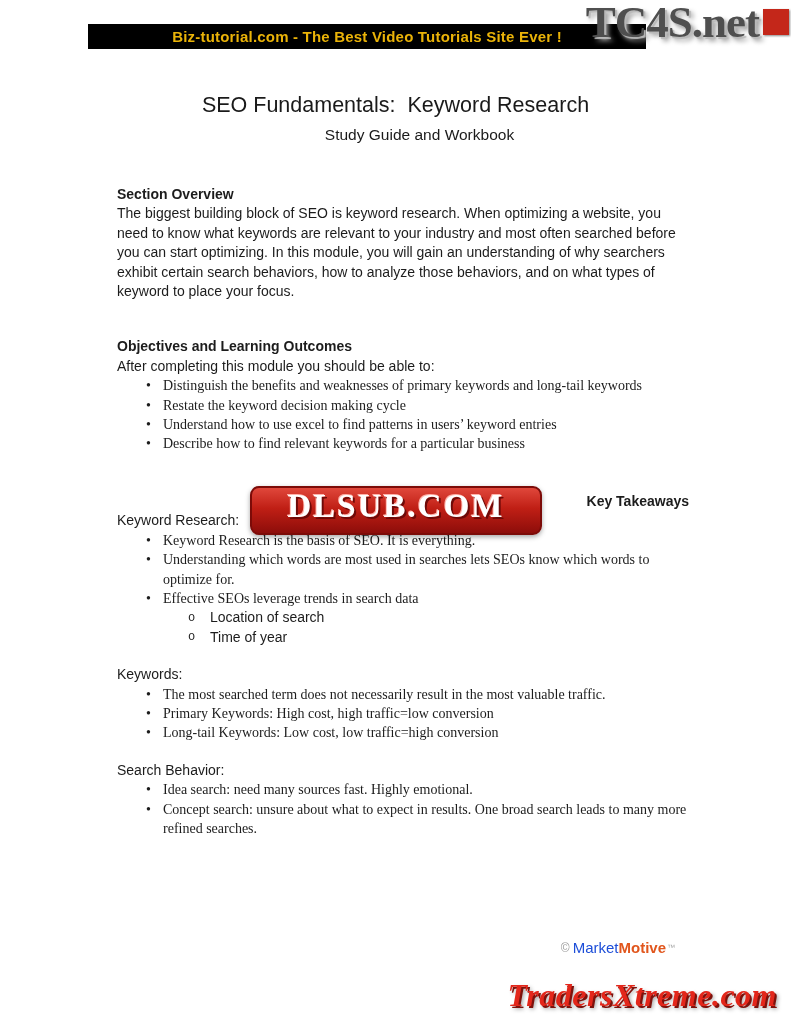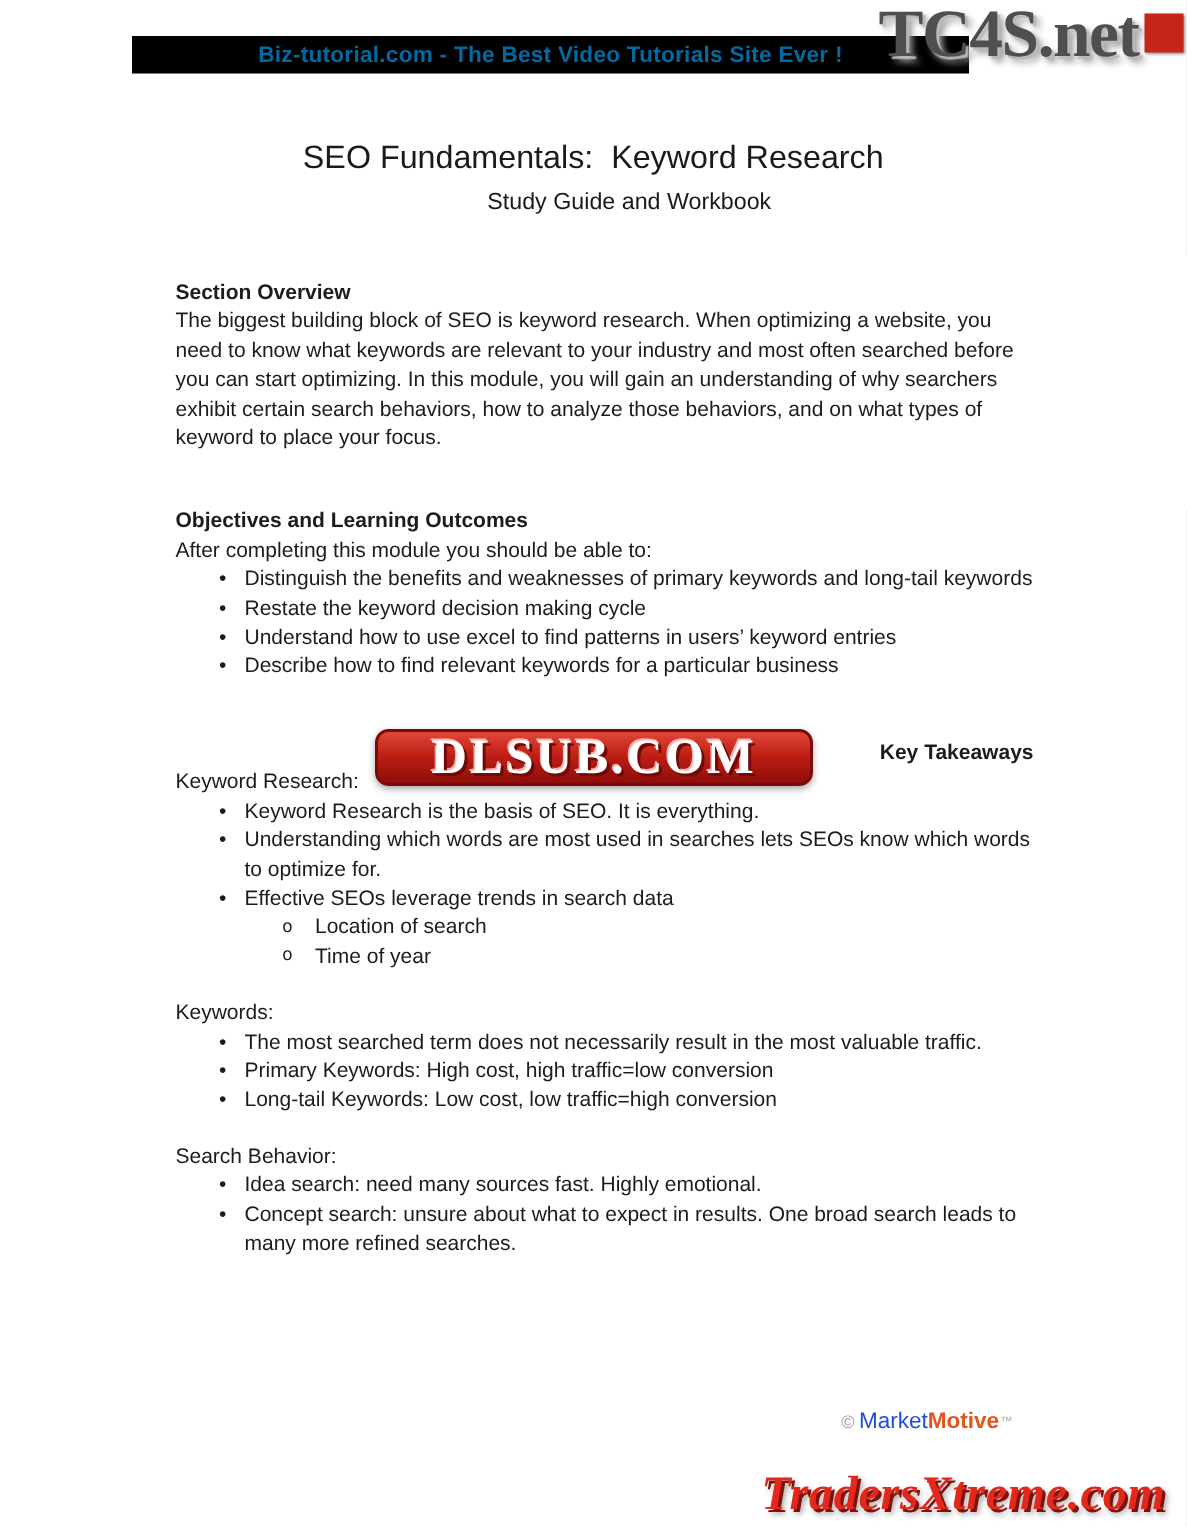--- a/index.html
+++ b/index.html
@@ -12,21 +12,21 @@
     overflow: hidden;
     font-family: "Liberation Sans", sans-serif;
     color: #1c1c1c;
   }
 
   
   .top-banner {
     position: absolute; left: 88px; top: 24px;
     width: 558px; height: 25px;
     background: #000;
-    color: #0369a1;
+    color: #eab308;
     display: flex; align-items: center; justify-content: center;
     font-weight: bold; font-size: 15px; letter-spacing: 0.2px;
     white-space: nowrap;
   }
 
   
   .tc4s-logo {
     position: absolute; top: -4px; right: 32px;
     font-family: "Liberation Serif", serif;
     font-weight: bold; font-size: 45px; letter-spacing: -1px;
@@ -51,34 +51,34 @@
     width: 572px;
     font-size: 14px; line-height: 19.4px;
   }
   .heading { font-weight: bold; margin: 0; }
   .para { margin: 0; }
   .gap-objectives { margin-top: 36px; }
   .gap-takeaways { margin-top: 38px; text-align: right; }
   .gap-block { margin-top: 18px; }
 
   ul.bullets { list-style: none; margin: 0; padding: 0; }
-  li.b1 { position: relative; padding-left: 46px; }
+  li.b1 { position: relative; padding-left: 46px; font-family: Liberation Serif, serif; }
   li.b1::before { content: "\2022"; position: absolute; left: 29px; top: 0; }
   li.b2 { position: relative; padding-left: 93px; }
   li.b2::before { content: "o"; position: absolute; left: 71px; top: 0.5px; font-size: 12px; font-family: "Liberation Mono", monospace; }
 
   
   .dlsub-badge {
     position: absolute; left: 250px; top: 486px;
-    width: 292px; height: 38px;
+    width: 292px; height: 49px;
     background: linear-gradient(180deg, #e0473b 0%, #c01f15 45%, #8d0d0a 100%);
     border: 2px solid #7c0b08;
     border-radius: 9px;
     box-shadow: 0 2px 5px rgba(0,0,0,0.35);
-    display: flex; align-items: center; justify-content: center;
+    display: flex; align-items: flex-start; justify-content: center;
   }
   .dlsub-text {
     font-family: "Liberation Serif", serif;
     font-weight: bold; font-size: 33px; letter-spacing: 2px;
     color: #ffffff;
     text-shadow: 2px 2px 0 #6e0a08, -1px -1px 0 #ffb3aa;
   }
 
   
   .mm-logo {

